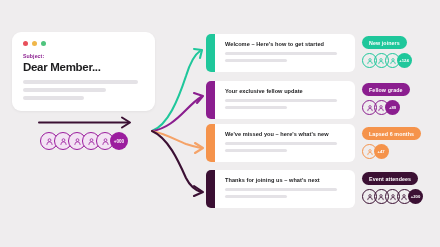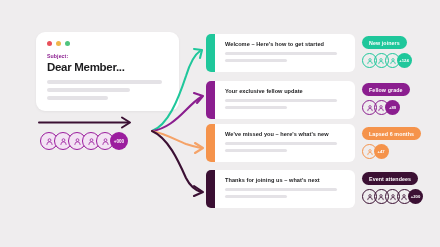--- a/index.html
+++ b/index.html
@@ -17,21 +17,20 @@
 
   
   .email-card {
     position: absolute;
     left: 12px; top: 32px;
     width: 143px; height: 79px;
     background: #FFFFFF;
     border-radius: 9px;
     box-shadow: 0 1px 3px rgba(0,0,0,0.05);
     padding: 9px 11px 0 11px;
-    margin-left: 24px;
   }
   .dots { display: flex; gap: 4px; margin-bottom: 7px; }
   .dot { width: 5px; height: 5px; border-radius: 50%; }
   .dot.r { background: #E8505B; }
   .dot.y { background: #F0B74A; }
   .dot.g { background: #4FC47E; }
 
   .subject-label {
     font-size: 5.2px;
     font-weight: bold;

